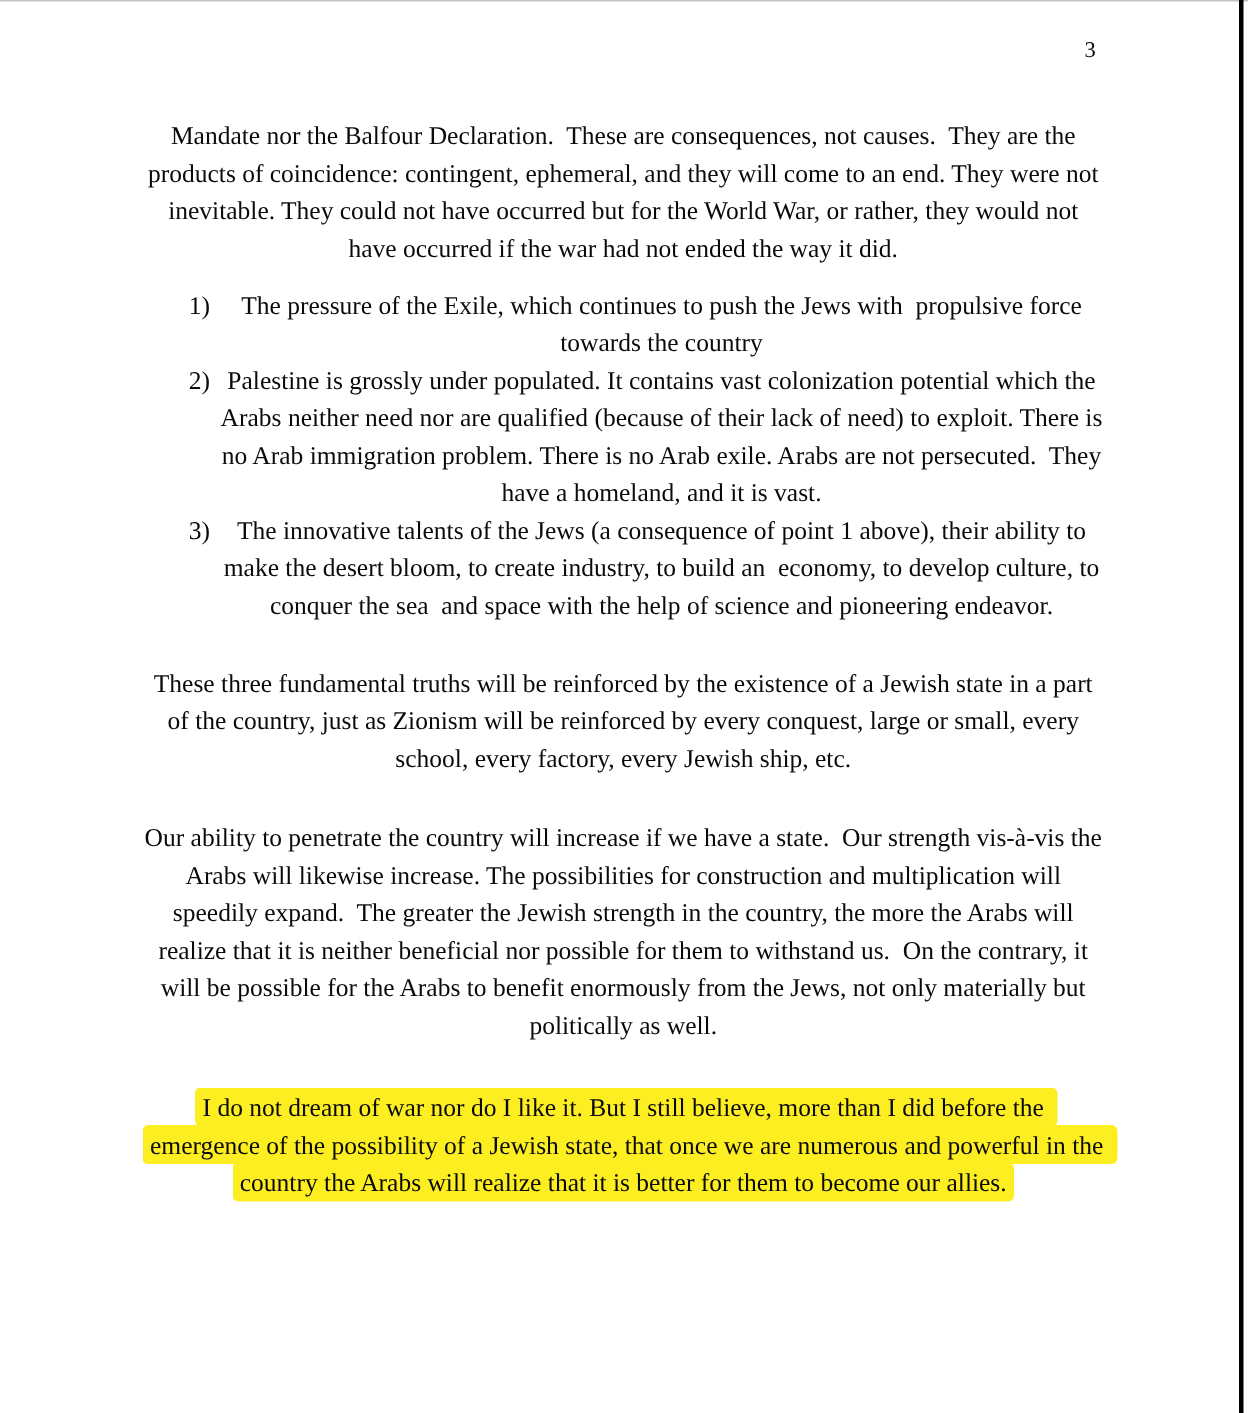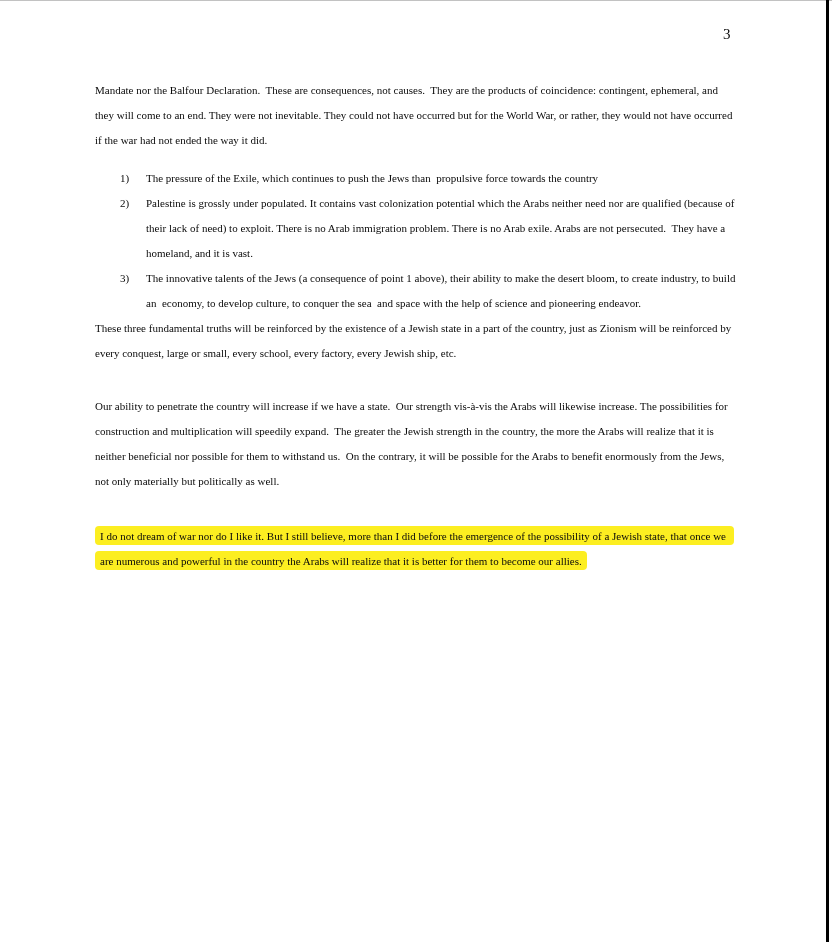--- a/index.html
+++ b/index.html
@@ -49,43 +49,44 @@
     left: 723px;
     font-size: 15px;
     line-height: 16px;
     color: var(--text);
   }
   .content {
     position: absolute;
     top: 78px;
     left: 95px;
     width: 641px;
-    font-size: 11px;
+    font-size: 17px;
     line-height: 25px;
+    text-align: center;
   }
   .para {
     margin: 0;
     white-space: pre-wrap;
   }
   .para-2 { margin-top: 16px; }
   .num-list {
     list-style: none;
     margin: 13px 0 0 0;
     padding: 0 0 0 25px;
   }
   .list-item { display: flex; }
   .list-marker {
     flex: 0 0 26px;
     white-space: pre;
   }
   .list-text {
     flex: 1;
     white-space: pre-wrap;
   }
-  .para-3 { }
+  .para-3 { margin-top: 27px; }
   .para-4 { margin-top: 28px; }
   .para-5 { margin-top: 30px; }
   .underline {
     text-decoration: underline;
     text-decoration-thickness: 1px;
     text-underline-offset: 3px;
   }
   .highlight {
     background: var(--highlight);
     padding: 4px 5px 3px 5px;
@@ -105,21 +106,21 @@
   <div class="page-number">3</div>
 
   <div class="content">
 
     <p class="para para-1">Mandate nor the Balfour Declaration.  These are consequences, not causes.  They are the products of coincidence: contingent, ephemeral, and they will come to an end. They were not inevitable. They could not have occurred but for the World War, or rather, they would not have occurred if the war had not ended the way it did.</p>
 
 
     <ol class="num-list">
       <li class="list-item">
         <span class="list-marker">1)</span>
-        <span class="list-text">The pressure of the Exile, which continues to push the Jews than  propulsive force towards the country</span>
+        <span class="list-text">The pressure of the Exile, which continues to push the Jews with  propulsive force towards the country</span>
       </li>
       <li class="list-item">
         <span class="list-marker">2)</span>
         <span class="list-text">Palestine is grossly under populated. It contains vast colonization potential which the Arabs neither need nor are qualified (because of their lack of need) to exploit. There is no Arab immigration problem. There is no Arab exile. Arabs are not persecuted.  They have a homeland, and it is vast.</span>
       </li>
       <li class="list-item">
         <span class="list-marker">3)</span>
         <span class="list-text">The innovative talents of the Jews (a consequence of point 1 above), their ability to make the desert bloom, to create industry, to build an  economy, to develop culture, to conquer the sea  and space with the help of science and pioneering endeavor.</span>
       </li>
     </ol>

